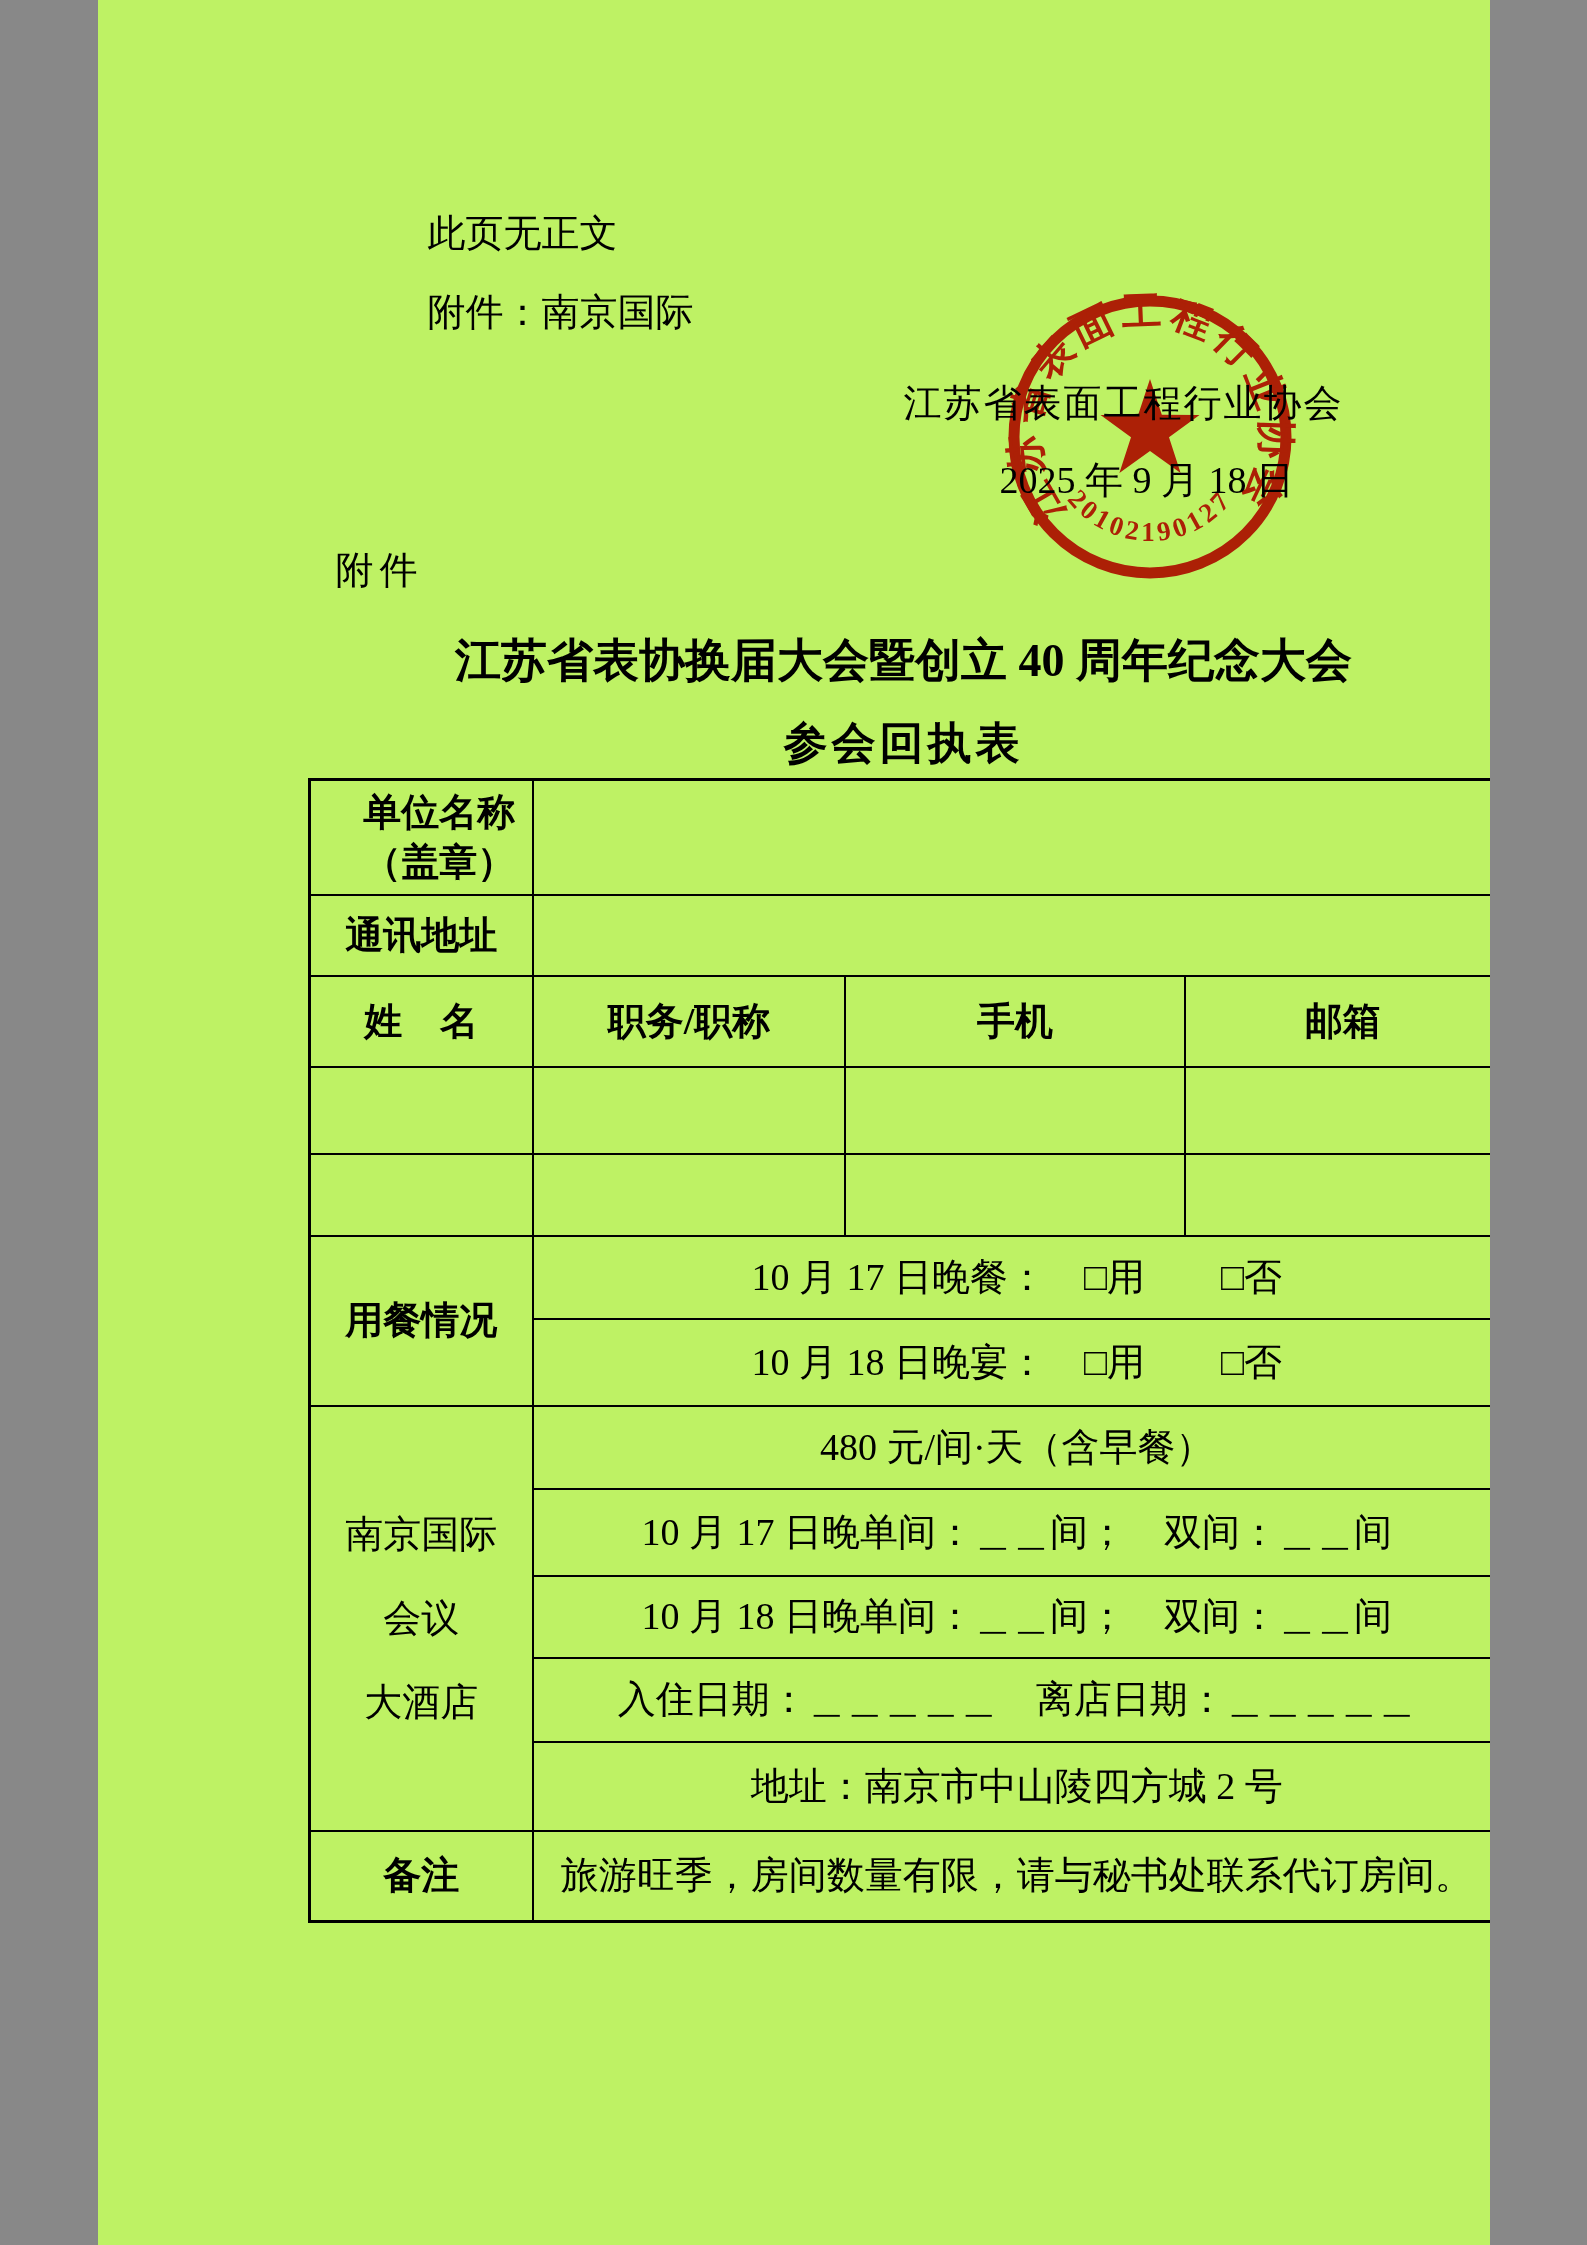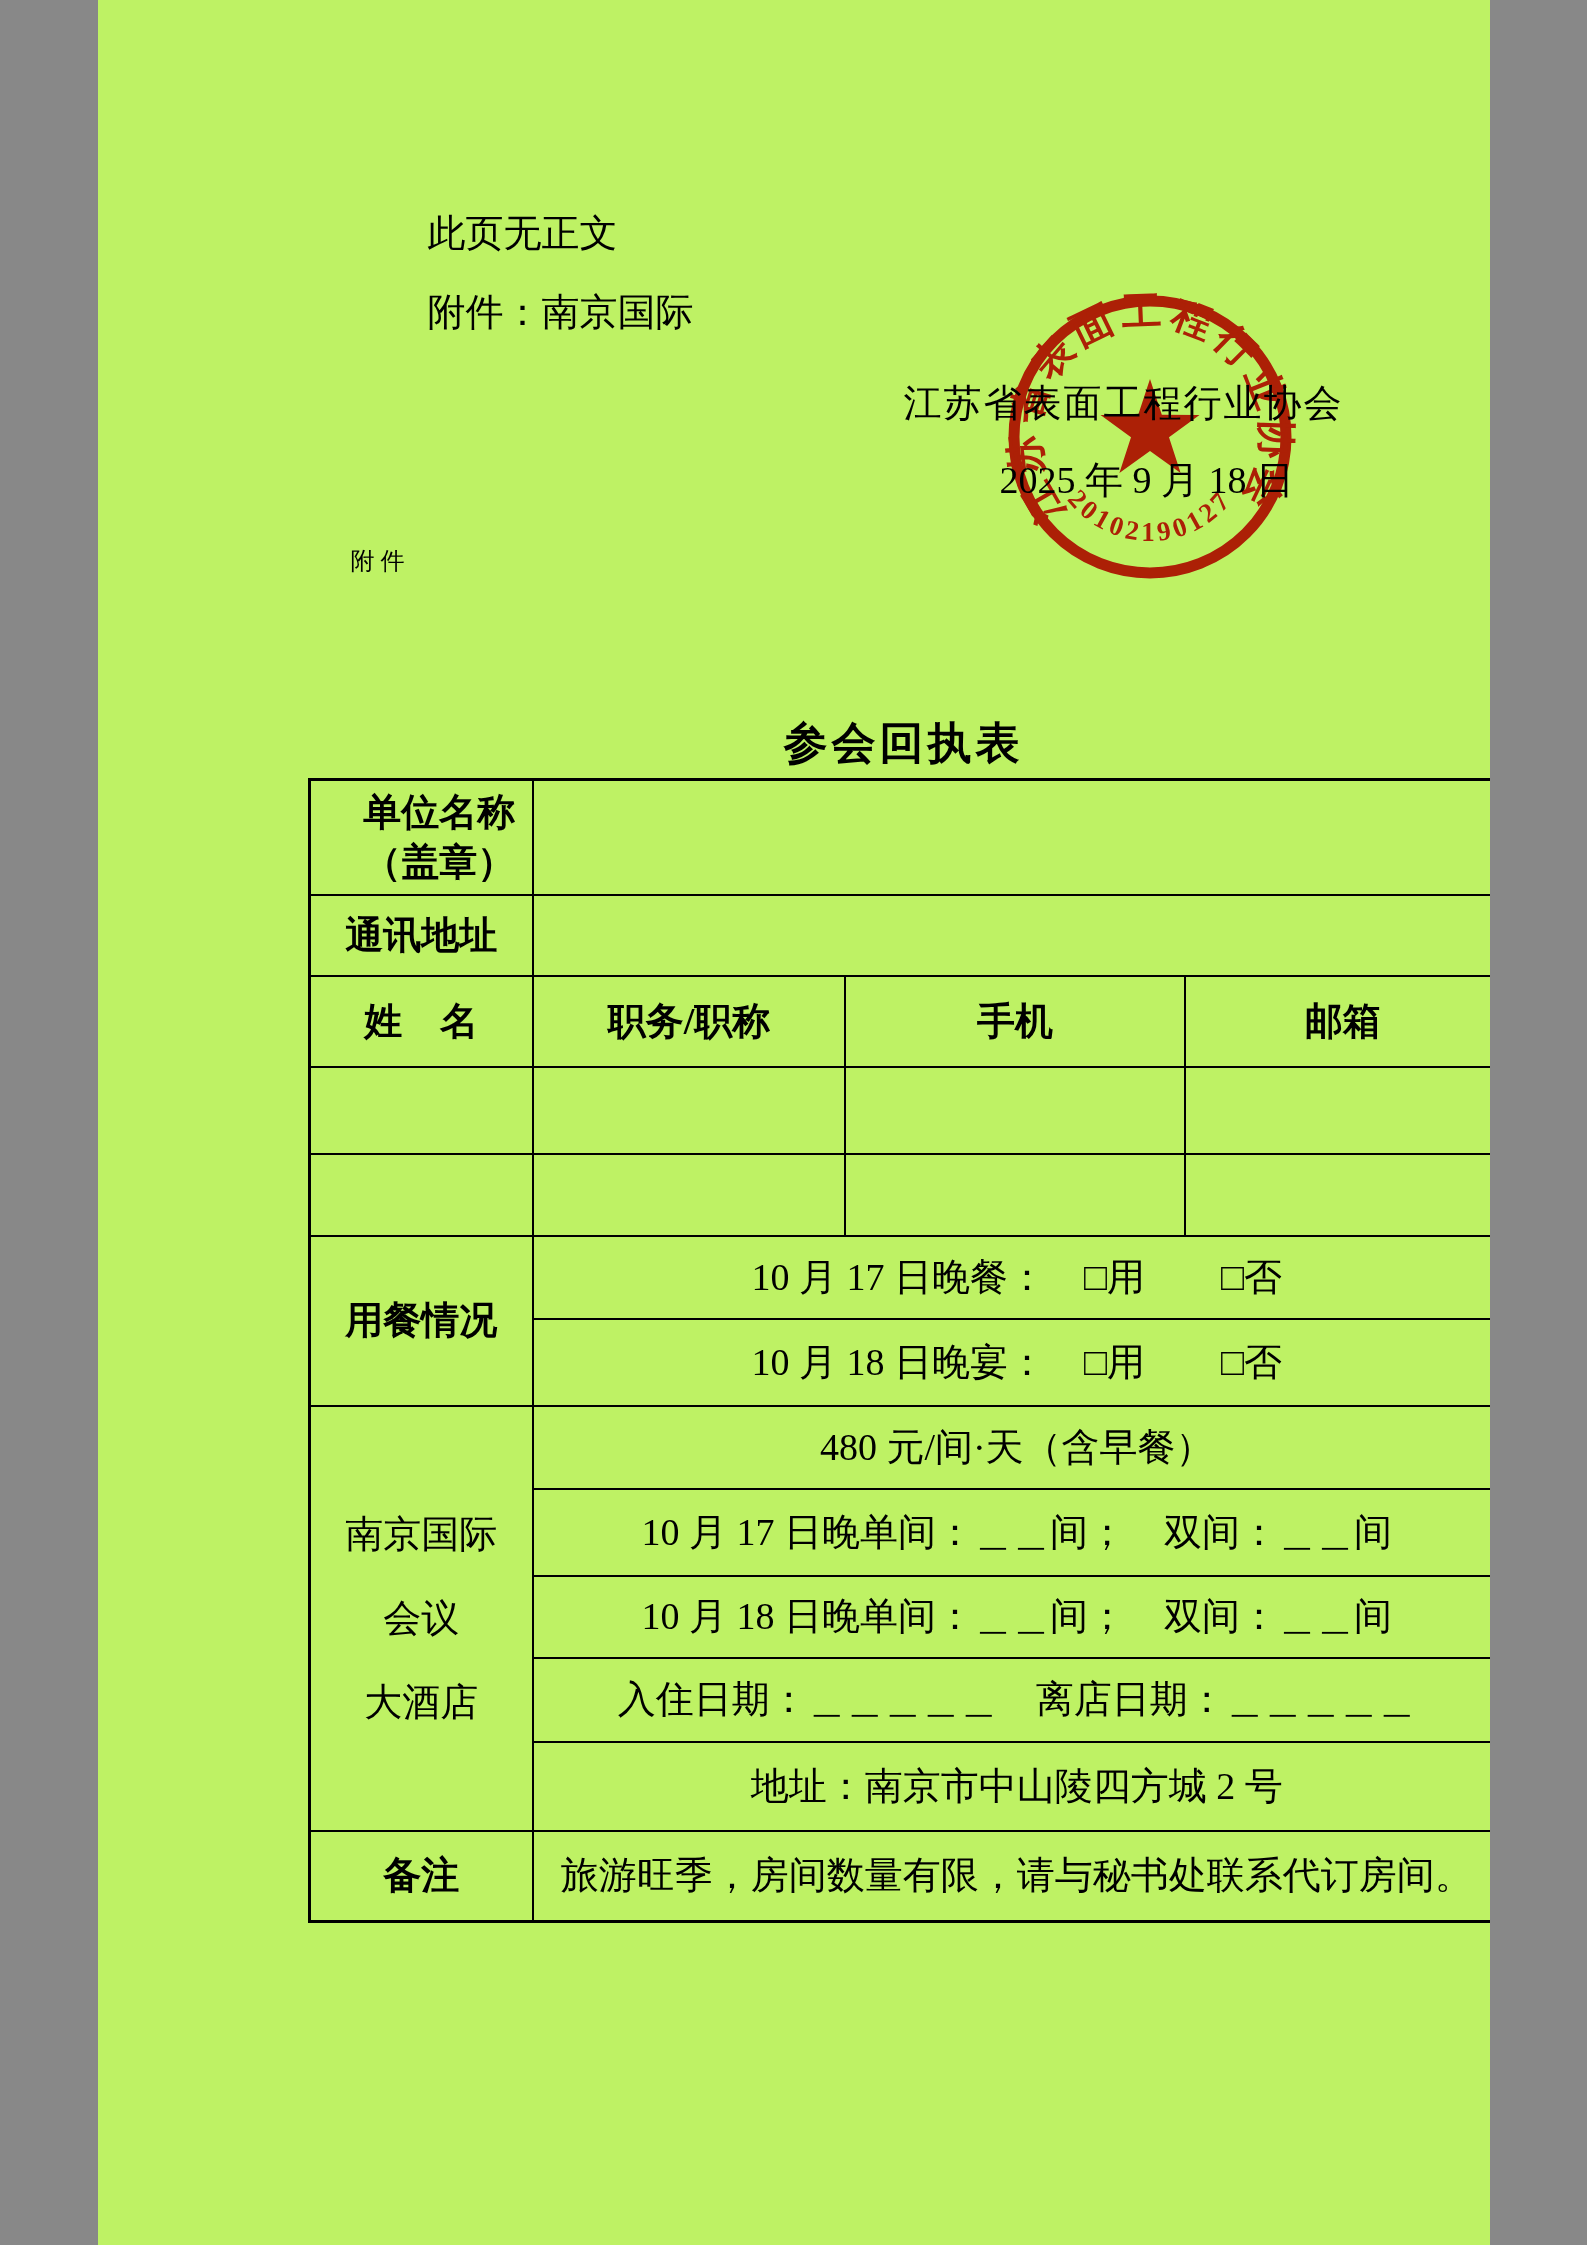--- a/index.html
+++ b/index.html
@@ -10,21 +10,21 @@
     background:#bef264;
     font-family:"Liberation Serif","DejaVu Serif",serif;
     color:#000;
     overflow:hidden;
   }
   .t { position:absolute; white-space:nowrap; }
   .line-no-body   { left:330px; top:208px;  font-size:38px; }
   .line-attach    { left:330px; top:287px;  font-size:38px; }
   .org-line       { left:806px; top:378px;  font-size:38px; letter-spacing:2px; }
   .date-line      { left:902px; top:455px;  font-size:38px; }
-  .attach-label   { left:253px; top:545px;  font-size:24px; letter-spacing:6px; }
+  .attach-label   { left:238px; top:545px;  font-size:38px; letter-spacing:6px; }
   .title-main     { left:210px; top:630px;  width:1192px; text-align:center;
                     font-size:46px; font-weight:bold; white-space:nowrap; }
   .title-sub      { left:210px; top:714px;  width:1192px; text-align:center;
                     font-size:44px; font-weight:bold; letter-spacing:4px; }
   .seal {
     position:absolute; left:902px; top:287px; width:300px; height:300px;
     mix-blend-mode:multiply;
   }
   .seal text { font-family:"Liberation Serif","DejaVu Serif",serif; font-weight:bold; }
 
@@ -70,20 +70,21 @@
       <textPath href="#sealArc" startOffset="6">江苏省表面工程行业协会</textPath>
     </text>
     <polygon fill="#e7210e" points="150,92 161.8,127.8 199.5,127.9 169.0,150.2 180.6,186.1 150,164 119.4,186.1 131.0,150.2 100.5,127.9 138.2,127.8"></polygon>
     <text font-size="27" letter-spacing="4" fill="#e7210e" text-anchor="middle">
       <textPath href="#sealNum" startOffset="50%">3201021901277</textPath>
     </text>
   </svg>
 
   <div class="t attach-label">附件</div>
 
+  <div class="t title-main">江苏省表协换届大会暨创立 40 周年纪念大会</div>
   <div class="t title-sub">参会回执表</div>
 
   <table class="form-table">
     <colgroup>
       <col style="width:224px">
         <col style="width:312px">
         <col style="width:340px">
         <col style="width:316px">
     </colgroup>
     <tbody>

